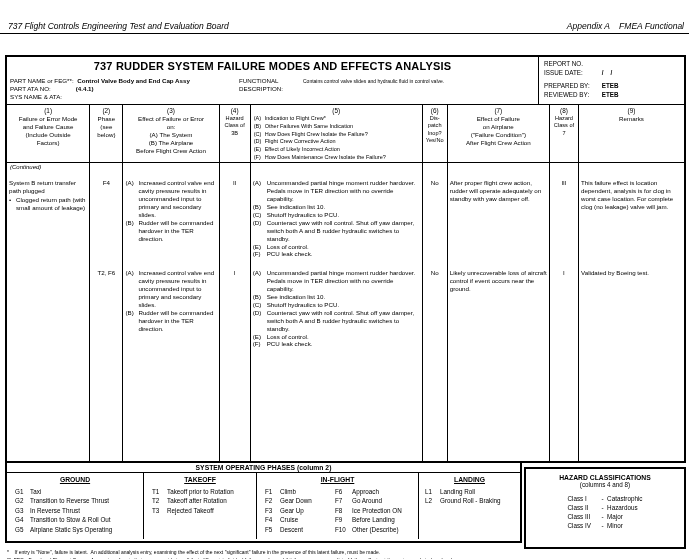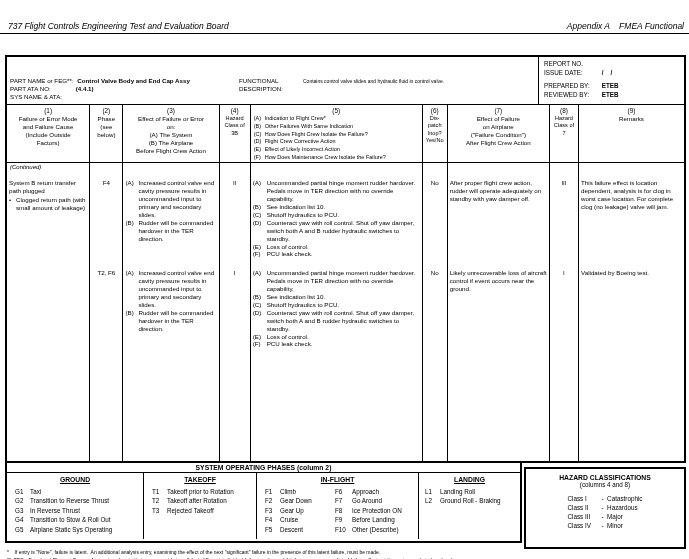--- a/index.html
+++ b/index.html
@@ -95,20 +95,21 @@
 
   <div class="doc-header">
     <span>737 Flight Controls Engineering Test and Evaluation Board</span>
     <span>Appendix A    FMEA Functional</span>
   </div>
 
   <div class="sheet">
 
     <div class="title-block">
       <div class="tb-left">
+        <div class="tb-title">737 RUDDER SYSTEM FAILURE MODES AND EFFECTS ANALYSIS</div>
         <div class="tb-field f-pn">
           <span class="lab">PART NAME or FEG**:</span>
           <span class="val">Control Valve Body and End Cap Assy</span>
         </div>
         <div class="tb-field f-ata">
           <span class="lab">PART ATA NO:</span>
           <span class="val">(4.4.1)</span>
         </div>
         <div class="tb-field f-sys">
           <span class="lab">SYS NAME &amp; ATA:</span>

